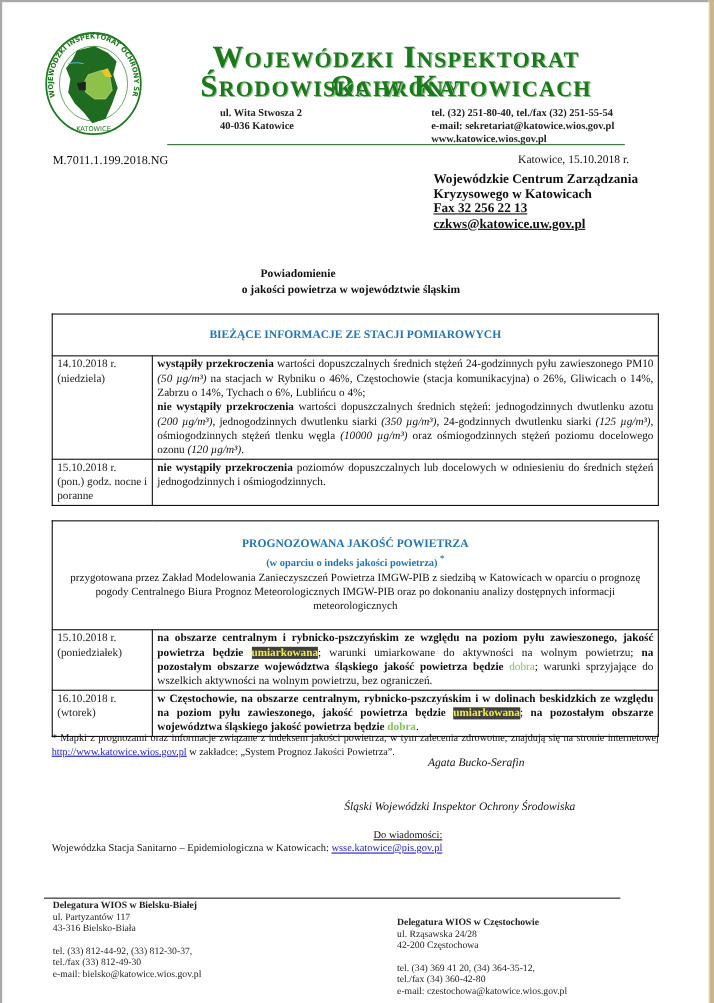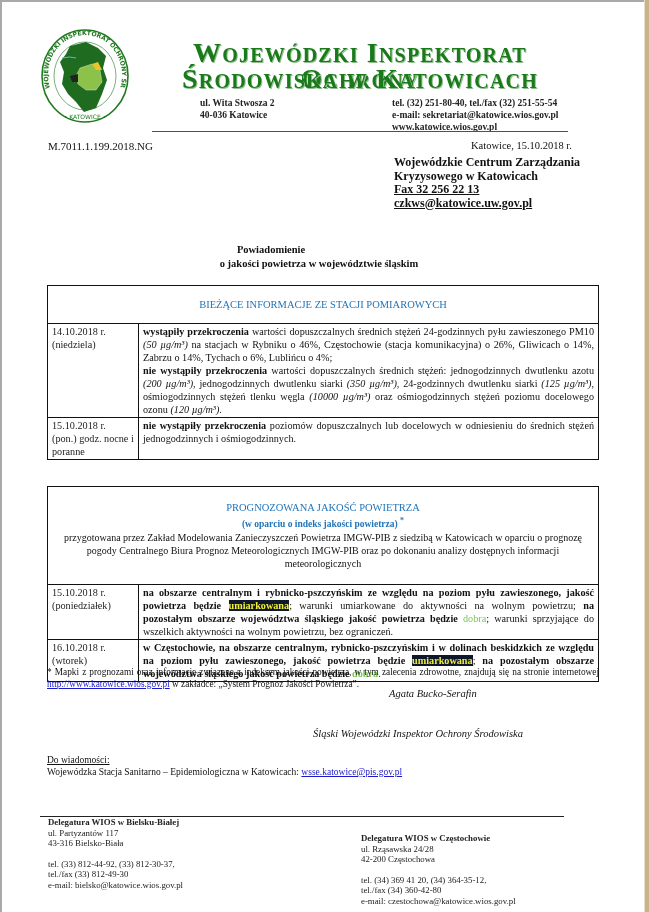--- a/index.html
+++ b/index.html
@@ -37,38 +37,38 @@
 
   .notice-title { position: absolute; left: 0; width: 542px; text-align: center; font-size: 10.5px; font-weight: bold; line-height: 14px; }
   .notice-title.t1 { top: 243px; }
   .notice-title.t2 { top: 257px; padding-left: 48px; }
 
   table.doc { position: absolute; left: 47px; width: 552px; border-collapse: collapse; font-size: 10.2px; line-height: 13px; }
   table.doc td { border: 1px solid #111; vertical-align: top; padding: 1px 4px; }
   table.doc td.date-cell { width: 82px; color: #222; }
   table.doc td.text-cell { text-align: justify; }
   .tbl1 { top: 285px; }
-  .tbl2 { top: 486px; }
-  .sect-head { text-align: center; color: #2275b8; font-weight: normal; font-size: 10.5px; }
+  .tbl2 { top: 473px; }
+  .sect-head { text-align: center; color: #2275b8; font-weight: bold; font-size: 10.5px; }
   .sect-head-cell { height: 35px; vertical-align: middle !important; }
   .sect2-head-cell { padding-top: 14px !important; padding-bottom: 14px !important; text-align: center; }
   .sect2-sub { color: #2275b8; font-weight: bold; font-size: 9.5px; }
   .sect2-desc { font-size: 10px; line-height: 13px; }
-  .hl-mod { background: #0f172a; color: #f2ee3a; font-weight: bold; }
+  .hl-mod { background: #404040; color: #f2ee3a; font-weight: bold; }
   .good { color: #7dc25a; }
   b { font-weight: bold; }
   i { font-style: italic; }
 
   .footnote { position: absolute; left: 47px; top: 666px; width: 552px; font-size: 9.3px; line-height: 12px; text-align: justify; }
   .link { color: #1a1acc; text-decoration: underline; }
   .sig-name { position: absolute; left: 389px; top: 688px; font-style: italic; font-size: 10.5px; }
   .sig-title { position: absolute; left: 313px; top: 728px; font-style: italic; font-size: 10.5px; }
 
   .cc { position: absolute; left: 47px; top: 754px; font-size: 9.5px; line-height: 12px; }
-  .cc .u { text-decoration: underline; }
+  .cc .u { text-decoration: underline; text-align: right; }
 
   .foot-rule { position: absolute; left: 40px; top: 816px; width: 524px; height: 1px; background: #222; }
   .deleg { position: absolute; top: 817px; font-size: 8.8px; line-height: 10.5px; color: #222; }
   .deleg.left { left: 48px; }
   .deleg.right { left: 361px; margin-top: 16px; }
   .deleg .name { font-weight: bold; }
   .deleg .gap { height: 10px; }
 </style>
 </head>
 <body>

